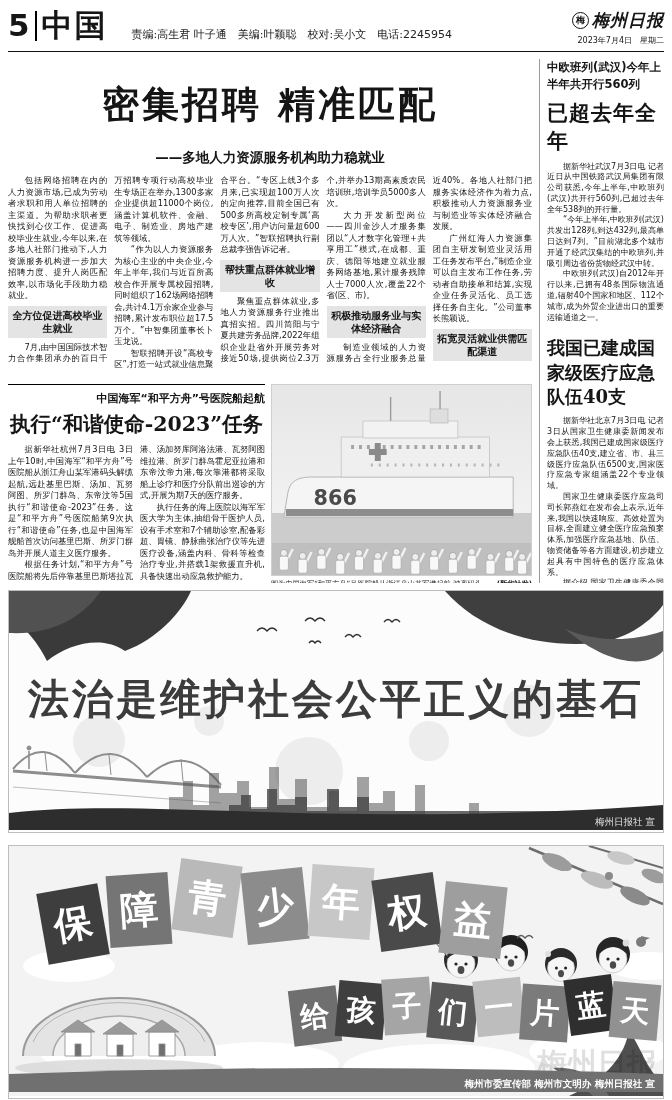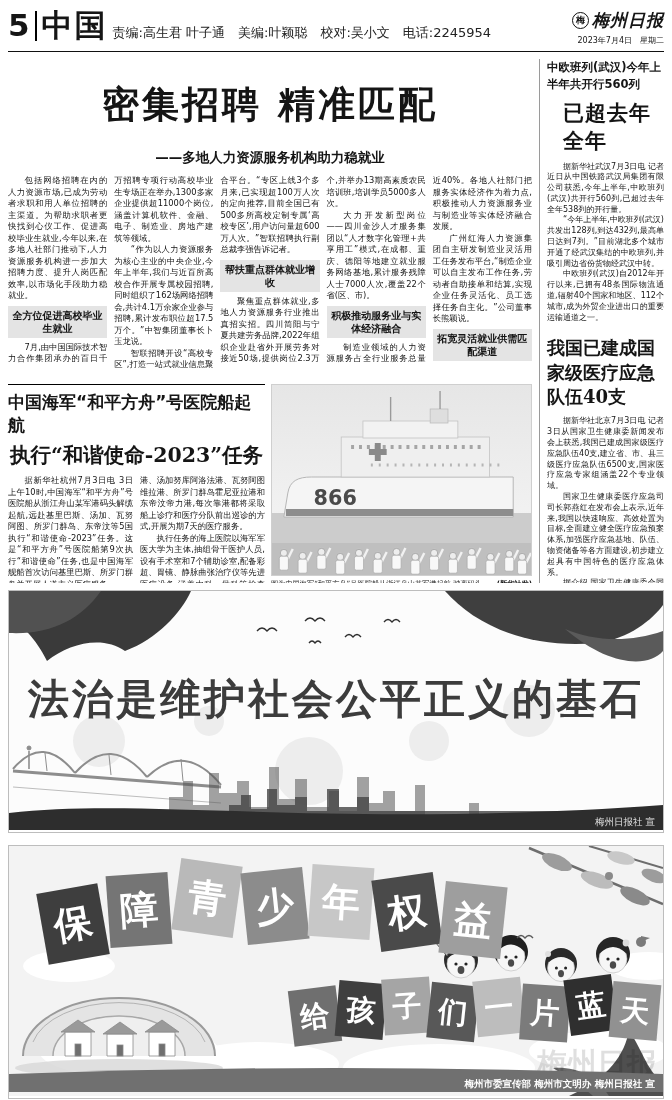--- a/index.html
+++ b/index.html
@@ -3,21 +3,21 @@
 <meta charset="utf-8">
 <style>
   html,body{margin:0;padding:0;background:#e9e9e9;}
   .page{position:relative;width:672px;height:1100px;background:#fff;margin:0 auto;
         font-family:"DejaVu Sans","Liberation Sans",sans-serif;color:#151515;overflow:hidden;}
   
   .hdr{display:flex;align-items:flex-start;padding:9px 8px 0 8px;}
   .pg-num{font-size:31px;font-weight:900;line-height:33px;}
   .pg-bar{width:2px;height:30px;background:#000;margin:2px 5px 0 5px;}
   .pg-section{font-size:31px;font-weight:900;line-height:33px;letter-spacing:2px;font-family:"DejaVu Serif","Liberation Serif",serif;text-align:right;}
-  .credits{font-size:13px;color:#222;margin-left:5px;align-self:flex-end;padding-bottom:4px;white-space:nowrap;}
+  .credits{font-size:11px;color:#222;margin-left:24px;align-self:flex-end;padding-bottom:4px;white-space:nowrap;}
   .masthead{margin-left:auto;text-align:right;}
   .mh-row{display:flex;align-items:center;justify-content:flex-end;gap:3px;}
   .logo-mark{width:15px;height:15px;border:1.3px solid #111;border-radius:50%;font-size:9px;line-height:15px;text-align:center;font-weight:bold;}
   .logo-text{font-size:17px;font-weight:900;font-style:italic;font-family:"DejaVu Serif","Liberation Serif",serif;letter-spacing:1px;}
   .mh-date{font-size:8px;margin-top:3px;}
   .hrule{border-top:1.5px solid #111;margin:5px 8px 7px 8px;}
   
   .top{display:flex;padding:0 8px;height:524px;overflow:hidden;}
   .mainl{width:524px;flex:none;}
   .rail{flex:1;border-left:1px solid #9a9a9a;margin-left:7px;padding-left:7px;overflow:hidden;}
@@ -26,31 +26,31 @@
            font-family:"DejaVu Serif","Liberation Serif",serif;}
   .lead-deck{font-size:13.5px;font-weight:bold;text-align:center;margin:4px 0 8px 0;}
   .cols5{height:200px;column-count:5;column-gap:7px;overflow:hidden;}
   .body-txt{font-size:8.3px;line-height:11.5px;text-align:justify;}
   .body-txt p{margin:0;text-indent:2em;}
   .sub{background:#e4e4e4;font-weight:bold;font-size:10px;line-height:13px;text-align:center;
        padding:3px 4px;margin:4px 0;break-inside:avoid;text-indent:0;}
   
   .ship{display:flex;margin-top:9px;}
   .ship-l{width:257px;flex:none;margin-right:6px;}
-  .ship-eyebrow{border-top:1px solid #000;font-size:17px;font-weight:bold;text-align:left;padding:6px 0 3px 0;}
+  .ship-eyebrow{border-top:1px solid #000;font-size:11px;font-weight:bold;text-align:right;padding:6px 0 3px 0;}
   .ship-hl{font-size:20.5px;font-weight:900;text-align:center;margin:1px 0 6px 0;font-family:"DejaVu Serif","Liberation Serif",serif;}
   .cols2{height:172px;column-count:2;column-gap:7px;overflow:hidden;}
   .ship-r{flex:1;}
   .photo{height:192px;border:1px solid #cfcfcf;box-sizing:border-box;}
   .photo svg{display:block;}
   .caption{font-size:7.2px;line-height:9px;margin-top:3px;display:flex;justify-content:space-between;gap:4px;}
   .cap-credit{white-space:nowrap;font-weight:bold;}
   
   .rail-eb{font-size:11.5px;font-weight:bold;line-height:1.5;}
-  .rail-hl1{font-size:21px;font-weight:900;letter-spacing:1px;margin:5px 0 7px 16px;font-family:"DejaVu Serif","Liberation Serif",serif;}
+  .rail-hl1{font-size:21px;font-weight:900;letter-spacing:1px;margin:5px 0 7px 0;font-family:"DejaVu Serif","Liberation Serif",serif;}
   .rail-body{font-size:8px;line-height:10.8px;text-align:justify;}
   .rail-body p{margin:0;text-indent:2em;}
   .rail-hl2{font-size:18px;font-weight:900;line-height:1.35;margin:13px 0 7px 0;font-family:"DejaVu Serif","Liberation Serif",serif;}
   
   .banner{margin:7px 8px 12px 8px;border:1px solid #bdbdbd;overflow:hidden;}
   .banner svg{display:block;}
 </style>
 </head>
 <body>
 

